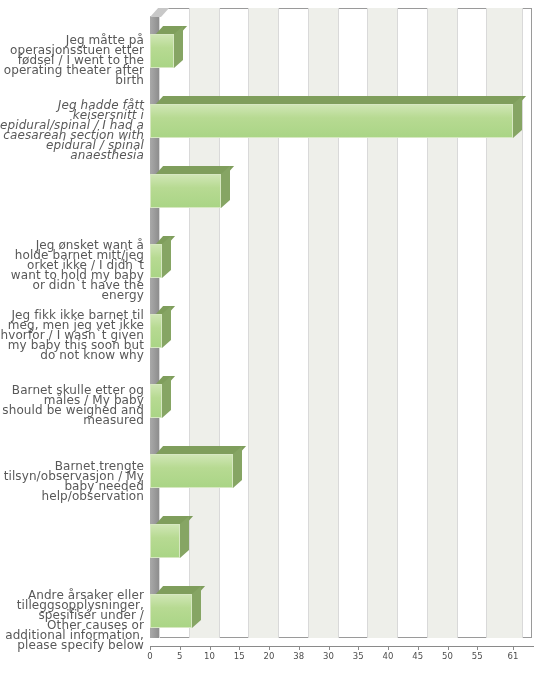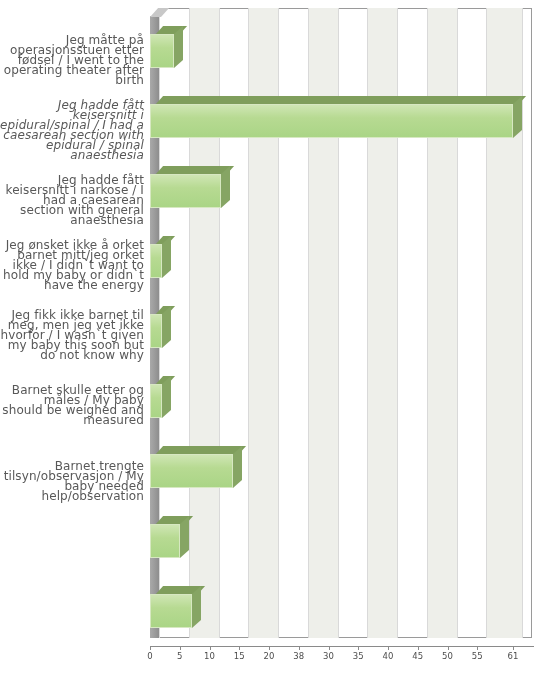--- a/index.html
+++ b/index.html
@@ -161,25 +161,25 @@
   }
 </style>
 </head>
 <body>
 
 <div id="chart-root">
 
   <div id="labels-col">
       <div class="cat-label" style="top: 35px;">Jeg måtte på operasjonsstuen etter fødsel / I went to the operating theater after birth</div>
       <div class="cat-label" style="top: 100px; font-style: italic;">Jeg hadde fått keisersnitt i epidural/spinal / I had a caesarean section with epidural / spinal anaesthesia</div>
-      <div class="cat-label" style="top: 175px;">Jeg hadde fått keisersnitt i narkose / I had a caesarean section with general anaesthesia</div>
-      <div class="cat-label" style="top: 240px;">Jeg ønsket ikke å orket barnet mitt/jeg orket ikke / I didn`t want to hold my baby or didn`t have the energy</div>
+      <div class="cat-label" style="top: 240px;">Jeg ønsket want å holde barnet mitt/jeg orket ikke / I didn`t want to hold my baby or didn`t have the energy</div>
       <div class="cat-label" style="top: 310px;">Jeg fikk ikke barnet til meg, men jeg vet ikke hvorfor / I wasn`t given my baby this soon but do not know why</div>
       <div class="cat-label" style="top: 385px;">Barnet skulle etter og måles / My baby should be weighed and measured</div>
       <div class="cat-label" style="top: 460.5px;">Barnet trengte tilsyn/observasjon / My baby needed help/observation</div>
+      <div class="cat-label" style="top: 590px;">Andre årsaker eller tilleggsopplysninger, spesifisér under / Other causes or additional information, please specify below</div>
     </div>
 
   <div id="plot-frame">
     <div id="plot-back"></div>
     <div id="bands-layer">
         <div class="band" style="left: 38.7541px; width: 29.7541px; top: 0px; height: 630px;"></div>
         <div class="band" style="left: 98.2623px; width: 29.7541px; top: 0px; height: 630px;"></div>
         <div class="band" style="left: 157.77px; width: 29.7541px; top: 0px; height: 630px;"></div>
         <div class="band" style="left: 217.279px; width: 29.7541px; top: 0px; height: 630px;"></div>
         <div class="band" style="left: 276.787px; width: 29.7541px; top: 0px; height: 630px;"></div>

